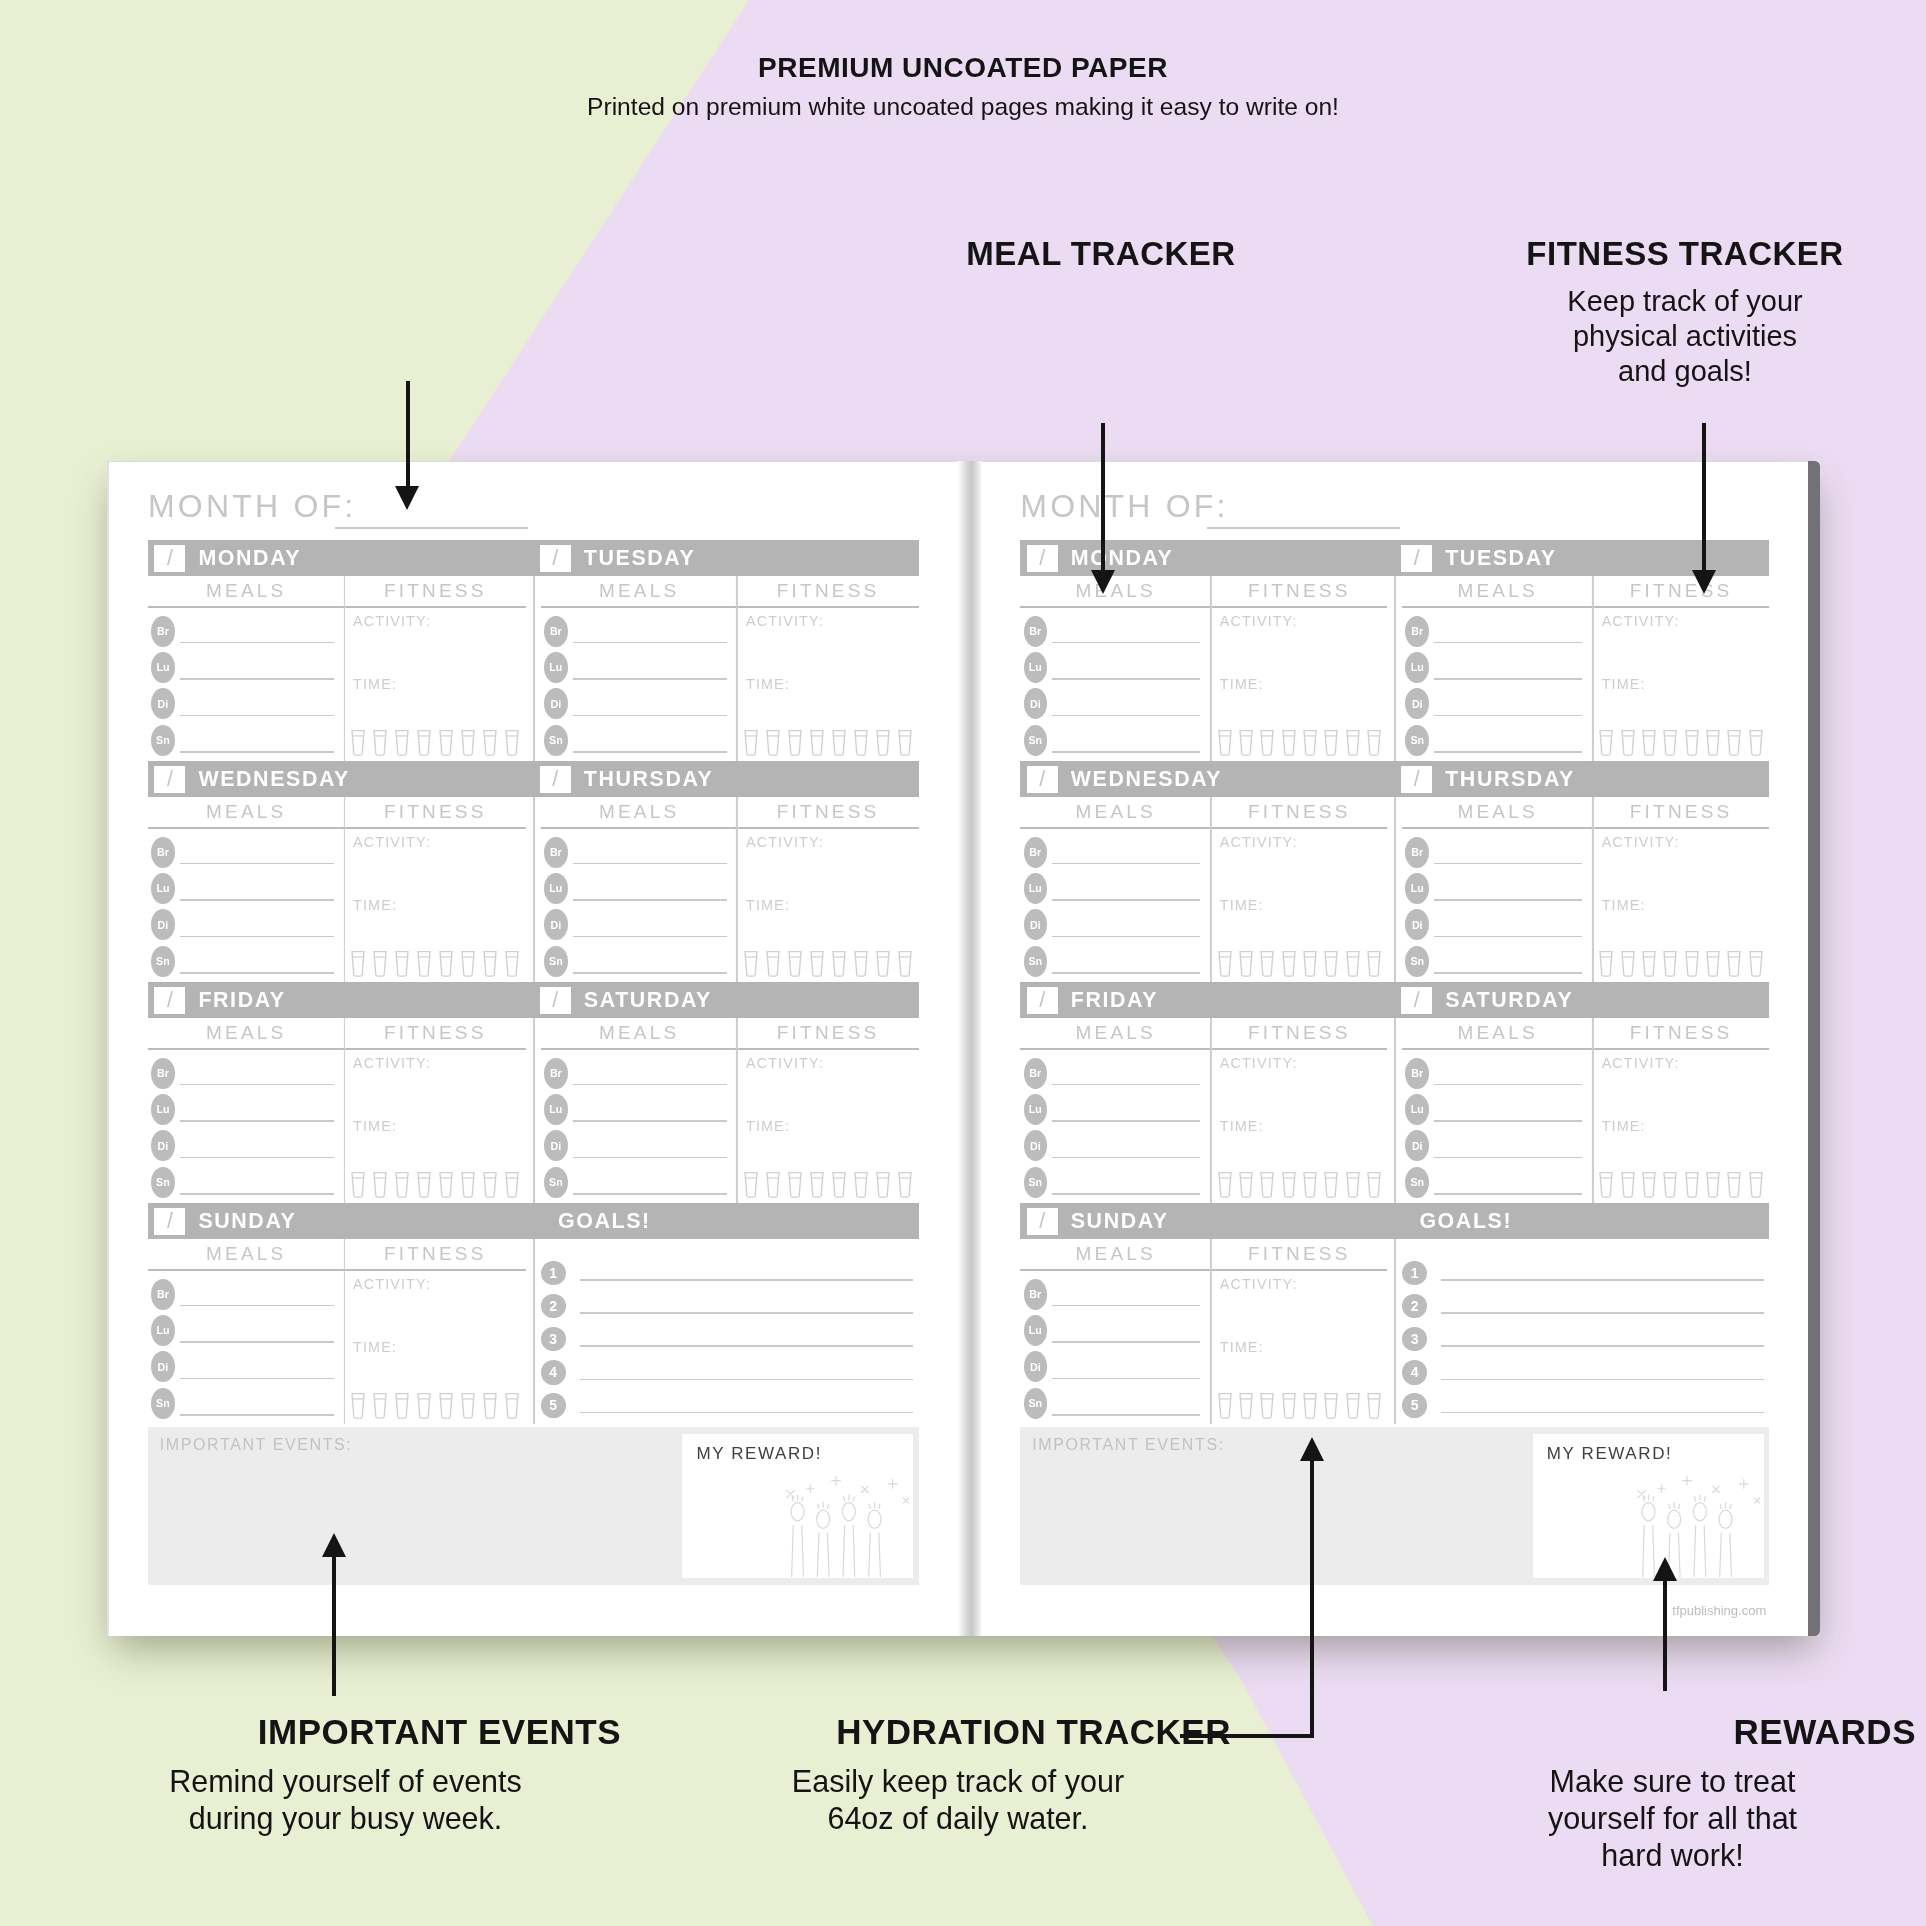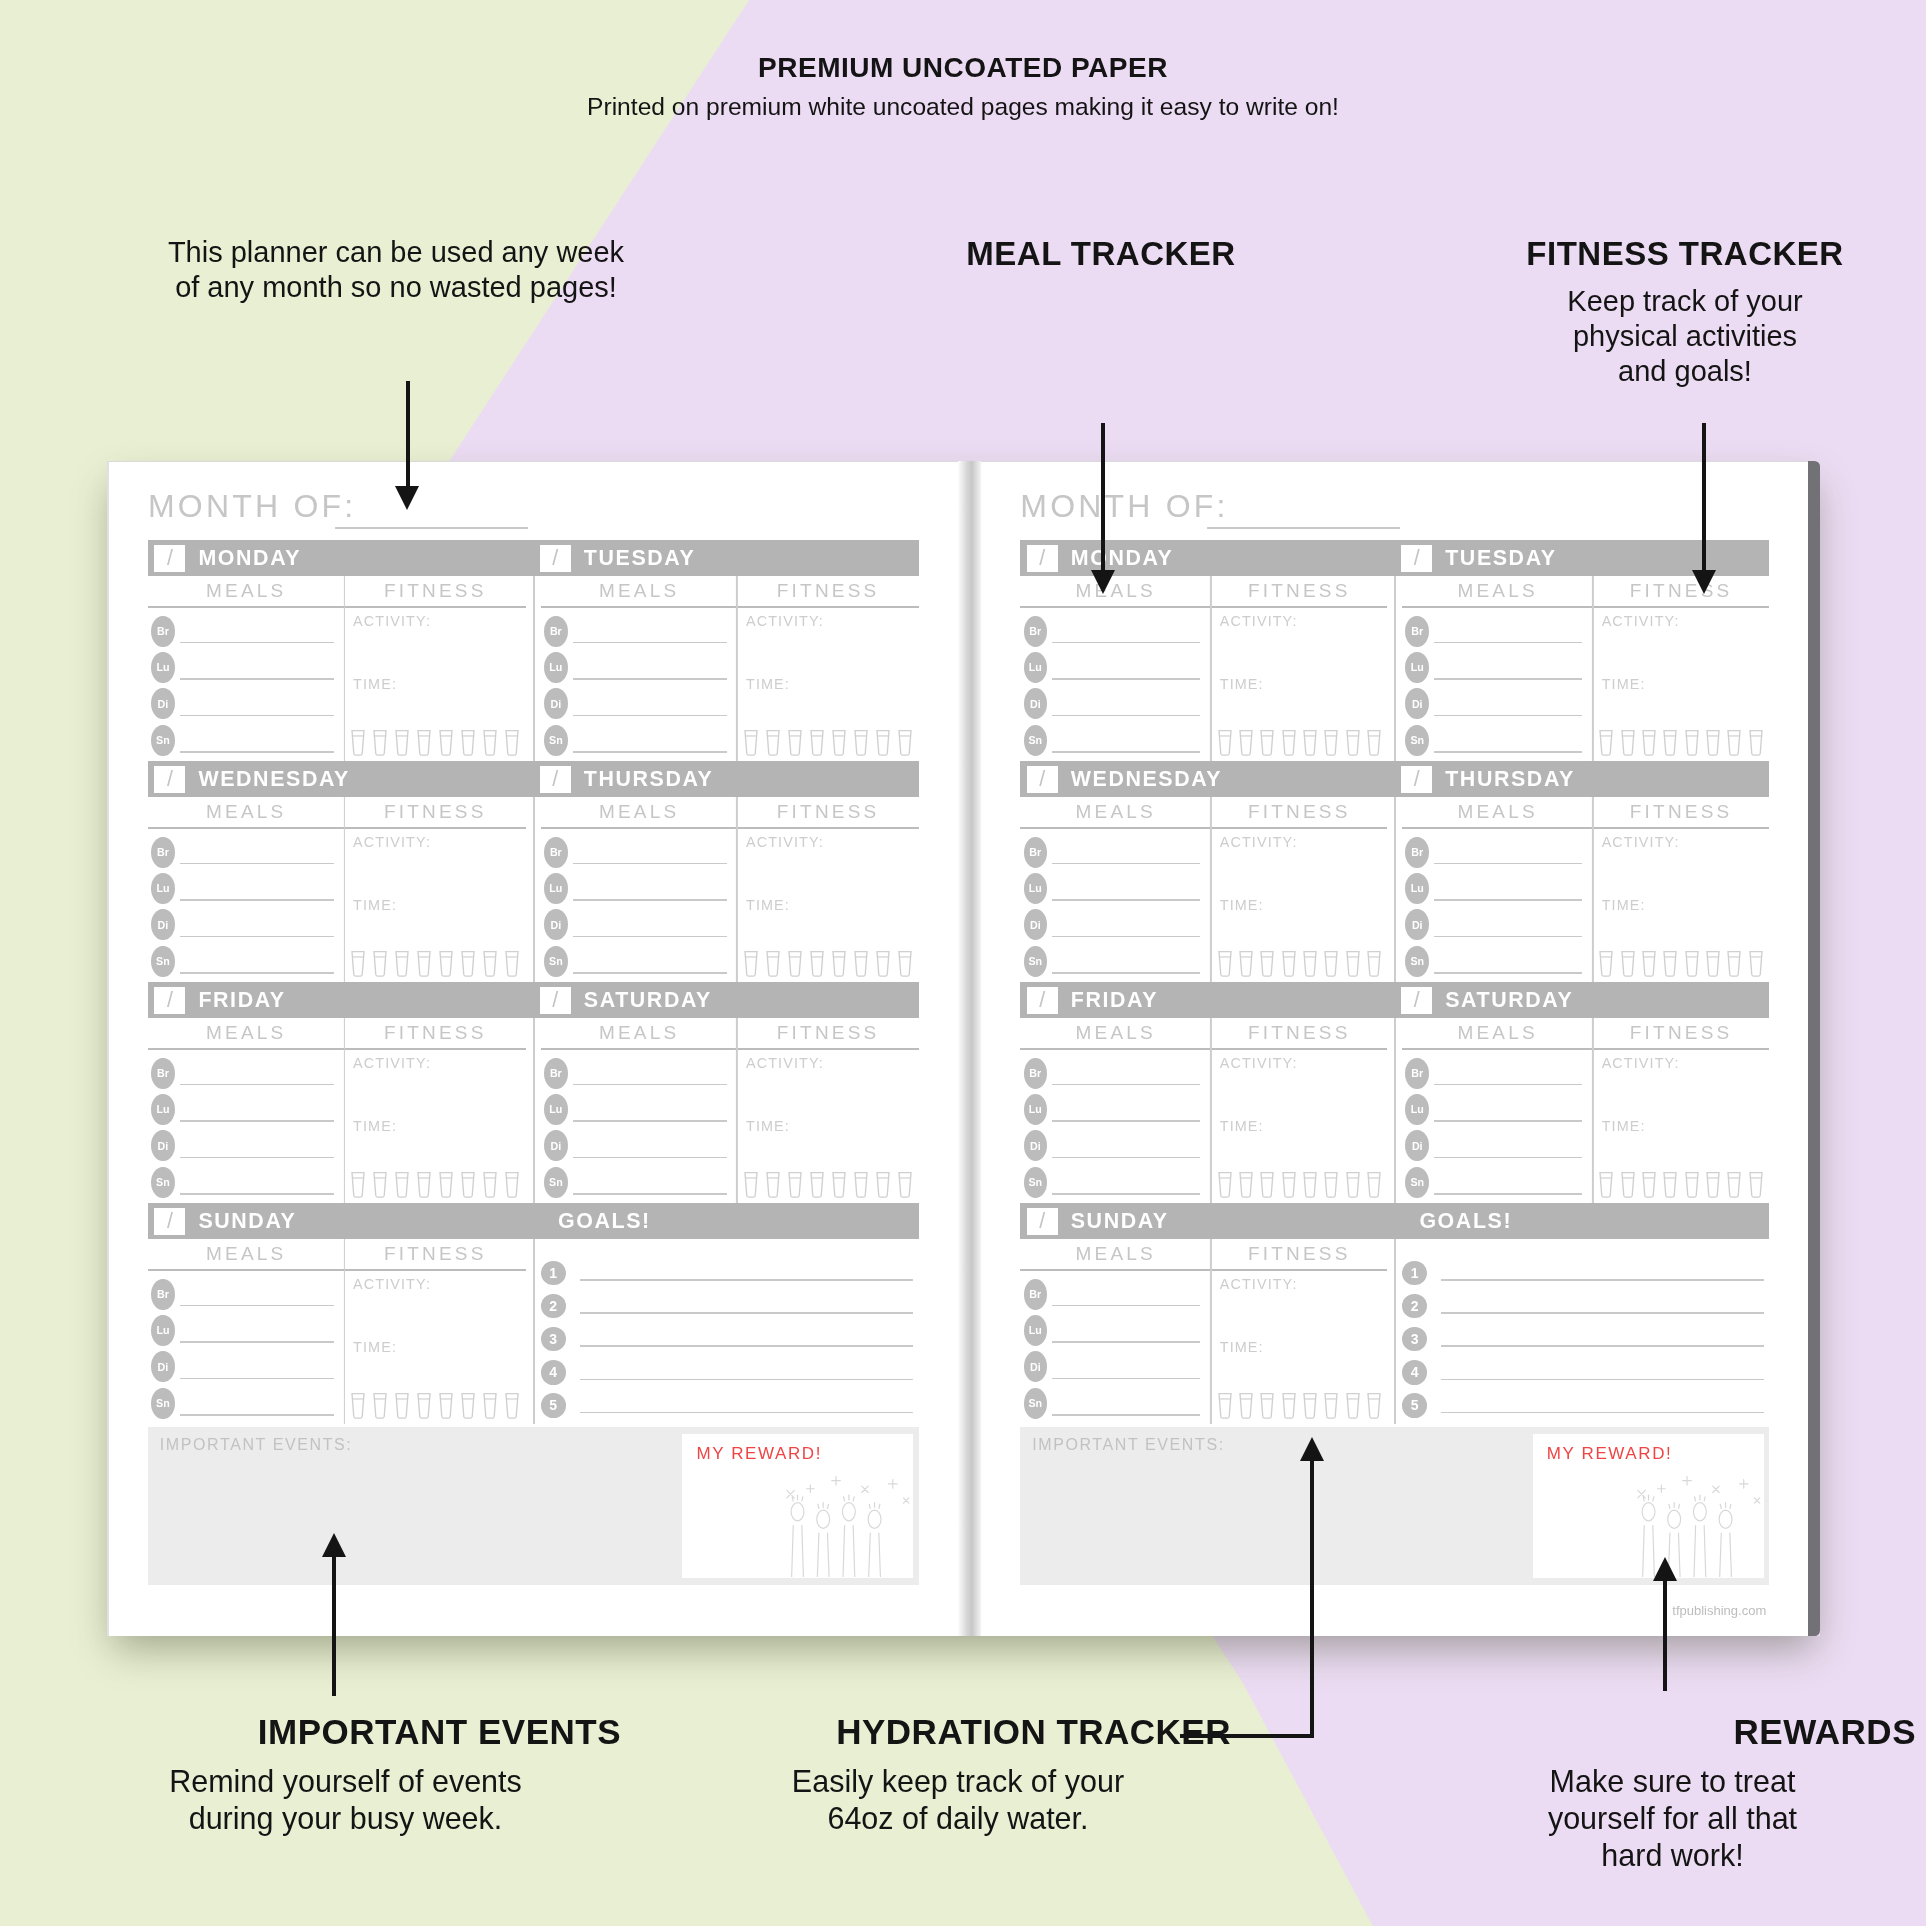--- a/index.html
+++ b/index.html
@@ -83,42 +83,40 @@
   .goals-body{flex:1;display:flex;flex-direction:column;padding:13px 0 6.4px;box-sizing:border-box;}
   .goal-row{flex:1;display:flex;align-items:flex-end;}
   .goal-badge{width:24.6px;height:24.6px;border-radius:50%;background:#bcbcbc;color:#ffffff;
               font-size:14px;font-weight:700;display:flex;align-items:center;justify-content:center;
               flex:none;}
   .goal-line{flex:1;height:1.6px;background:#c9c9c9;margin:0 5.4px 4.3px 14px;}
 
   .events-box{position:relative;margin-top:3.2px;height:158px;background:#ececec;}
   .events-label{position:absolute;left:11.8px;top:8.6px;font-size:16px;color:#c2c2c2;letter-spacing:1.6px;}
   .reward-box{position:absolute;right:5.4px;top:6.4px;bottom:7.5px;width:231px;background:#ffffff;}
-  .reward-label{position:absolute;left:14px;top:10.7px;font-size:17px;color:#ef4444;letter-spacing:1.6px;}
+  .reward-label{position:absolute;left:14px;top:10.7px;font-size:17px;color:#404040;letter-spacing:1.6px;}
   .reward-art{position:absolute;right:3.2px;bottom:1.1px;width:134px;height:107px;}
   .website{position:absolute;right:42px;bottom:18px;font-size:13px;color:#bdbdbd;}
 </style>
 </head>
 <body>
 
 <div class="canvas">
 
   <svg class="bg" viewBox="0 0 3600 3600" preserveAspectRatio="none">
     <rect id="bg-green" x="0" y="0" width="3600" height="3600" fill="#e9efd3"></rect>
     <polygon id="bg-lavender" points="1400,0 3600,0 3600,3600 2566,3600 2320,3140 828,880" fill="#ecdcf3"></polygon>
   </svg>
 
   <div class="title-block">
     <h1>PREMIUM UNCOATED PAPER</h1>
     <p>Printed on premium white uncoated pages making it easy to write on!</p>
   </div>
 
   <div class="annot a-undated">
-    <p>This planner can be used any week
-of any month so no wasted pages!</p>
   </div>
   <div class="annot a-meal">
     <h2>MEAL TRACKER</h2>
   </div>
   <div class="annot a-fitness">
     <h2>FITNESS TRACKER</h2>
     <p>Keep track of your
 physical activities
 and goals!</p>
   </div>

